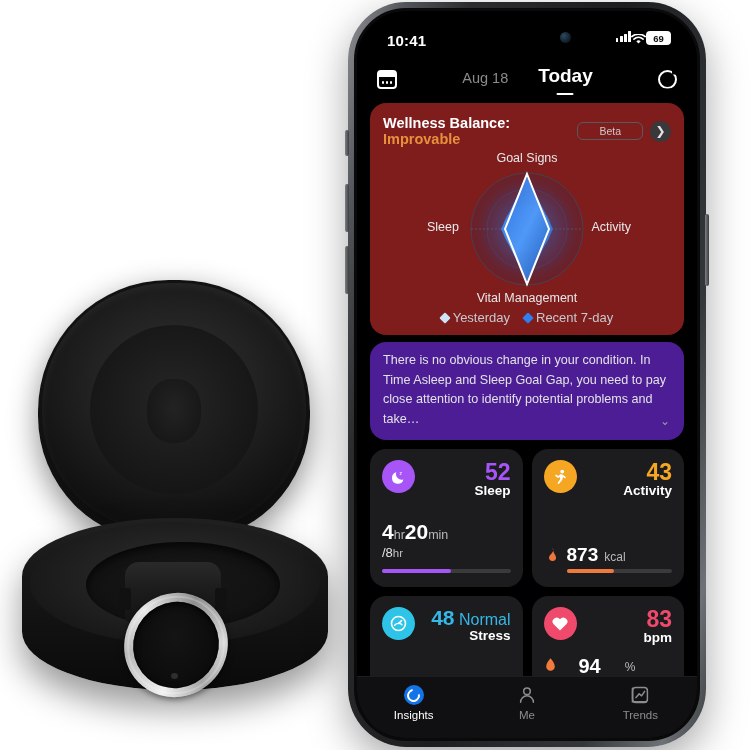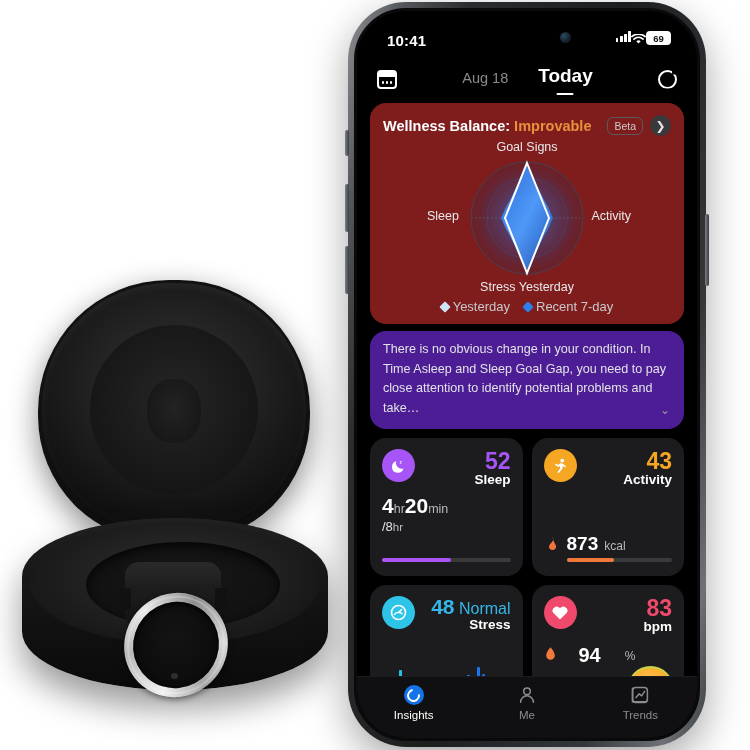--- a/index.html
+++ b/index.html
@@ -190,21 +190,21 @@
   }
 
   
   .wellness { padding: 12px 13px 10px 13px; }
   .wb-top { display: flex; align-items: center; }
   .wb-title { font-size: 14.5px; font-weight: bold; color: #fff; }
   .wb-title .status { color: #e8903c; }
   .wb-right { margin-left: auto; display: flex; align-items: center; gap: 7px; }
   .beta-badge {
     border: 1px solid #5a5a5e; border-radius: 6px; color: #c9c9cd;
-    font-size: 10.5px; padding: 2px 6px;
+    font-size: 10.5px; padding: 2px 21px;
   }
   .chev-btn {
     width: 21px; height: 21px; border-radius: 50%; background: #39393c;
     display: flex; align-items: center; justify-content: center;
     color: #e4e4e8; font-size: 12px;
   }
 
   .radar-wrap { position: relative; height: 152px; margin-top: 4px; }
   .ax-label { position: absolute; color: #e8e8ea; font-size: 12.5px; white-space: nowrap; }
   .ax-top { left: 50%; transform: translateX(-50%); top: 0; }
@@ -235,21 +235,21 @@
   .m-icon {
     width: 33px; height: 33px; border-radius: 50%;
     display: flex; align-items: center; justify-content: center;
   }
   .m-score { margin-left: auto; text-align: right; line-height: 1.05; }
   .m-score .num { font-size: 23px; font-weight: bold; }
   .m-score .lbl { font-size: 13.5px; color: #fff; font-weight: bold; }
   .m-score .num.with-word { font-size: 21px; }
   .m-score .word { font-size: 16px; color: #35b7e8; font-weight: normal; }
 
-  .sleep-main { position: absolute; left: 12px; bottom: 42px; }
+  .sleep-main { position: absolute; left: 12px; bottom: 27px; }
   .big { font-size: 21px; font-weight: bold; color: #fff; }
   .unit { font-size: 12.5px; color: #b9b9bd; font-weight: normal; }
   .goal { font-size: 13px; color: #e4e4e8; margin-top: 1px; }
   .goal .gu { font-size: 11.5px; color: #c0c0c4; }
   .bar-track {
     position: absolute; left: 12px; right: 12px; bottom: 14px;
     height: 4px; border-radius: 2px; background: #3a3a3c;
   }
   .bar-fill { height: 100%; border-radius: 2px; }
 
@@ -396,21 +396,21 @@
             <div class="wb-right">
               <span class="beta-badge">Beta</span>
               <span class="chev-btn">❯</span>
             </div>
           </div>
 
           <div class="radar-wrap">
             <div class="ax-label ax-top">Goal Signs</div>
             <div class="ax-label ax-left">Sleep</div>
             <div class="ax-label ax-right">Activity</div>
-            <div class="ax-label ax-bottom">Stress Yesterday</div>
+            <div class="ax-label ax-bottom">Vital Management</div>
 
             <svg class="radar-svg" width="128" height="128" viewBox="0 0 128 128">
               <defs>
                 <radialGradient id="glow" cx="50%" cy="50%" r="50%">
                   <stop offset="0%" stop-color="#2f7ff0" stop-opacity="0.55"></stop>
                   <stop offset="55%" stop-color="#1d5bb5" stop-opacity="0.38"></stop>
                   <stop offset="100%" stop-color="#0e2c57" stop-opacity="0.15"></stop>
                 </radialGradient>
                 <linearGradient id="polyfill" x1="0" y1="0" x2="1" y2="1">
                   <stop offset="0%" stop-color="#2b6fe0"></stop>

